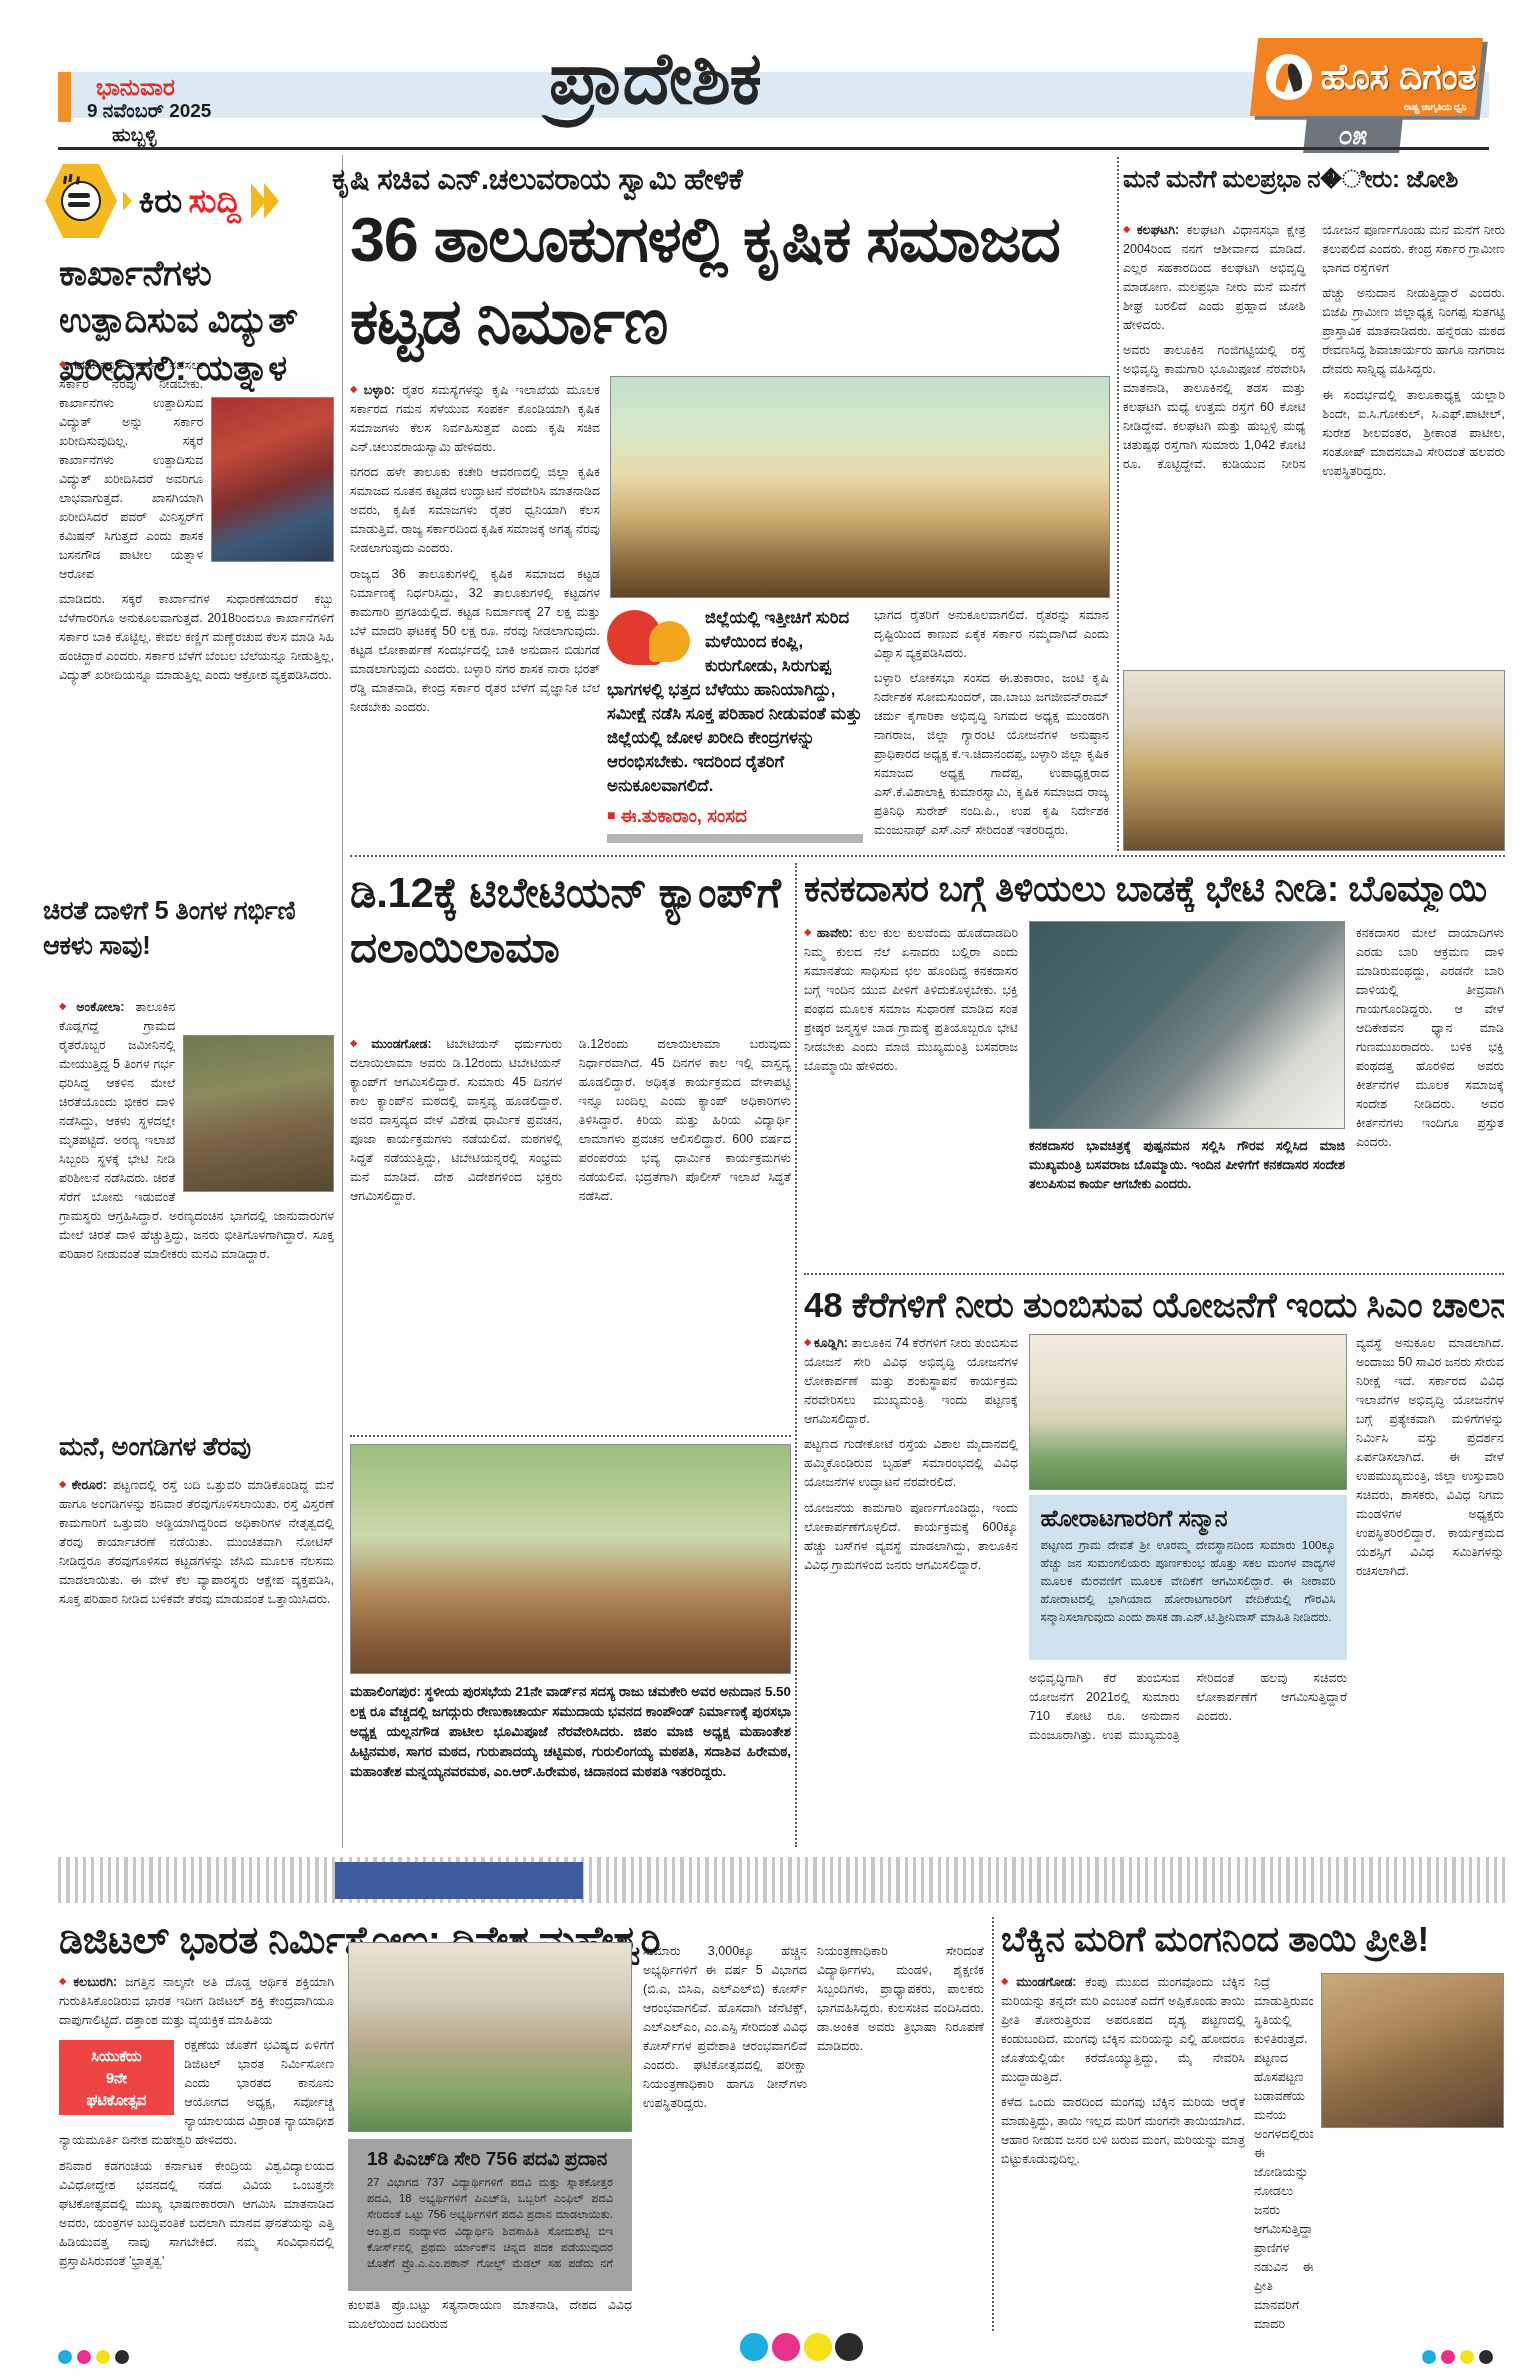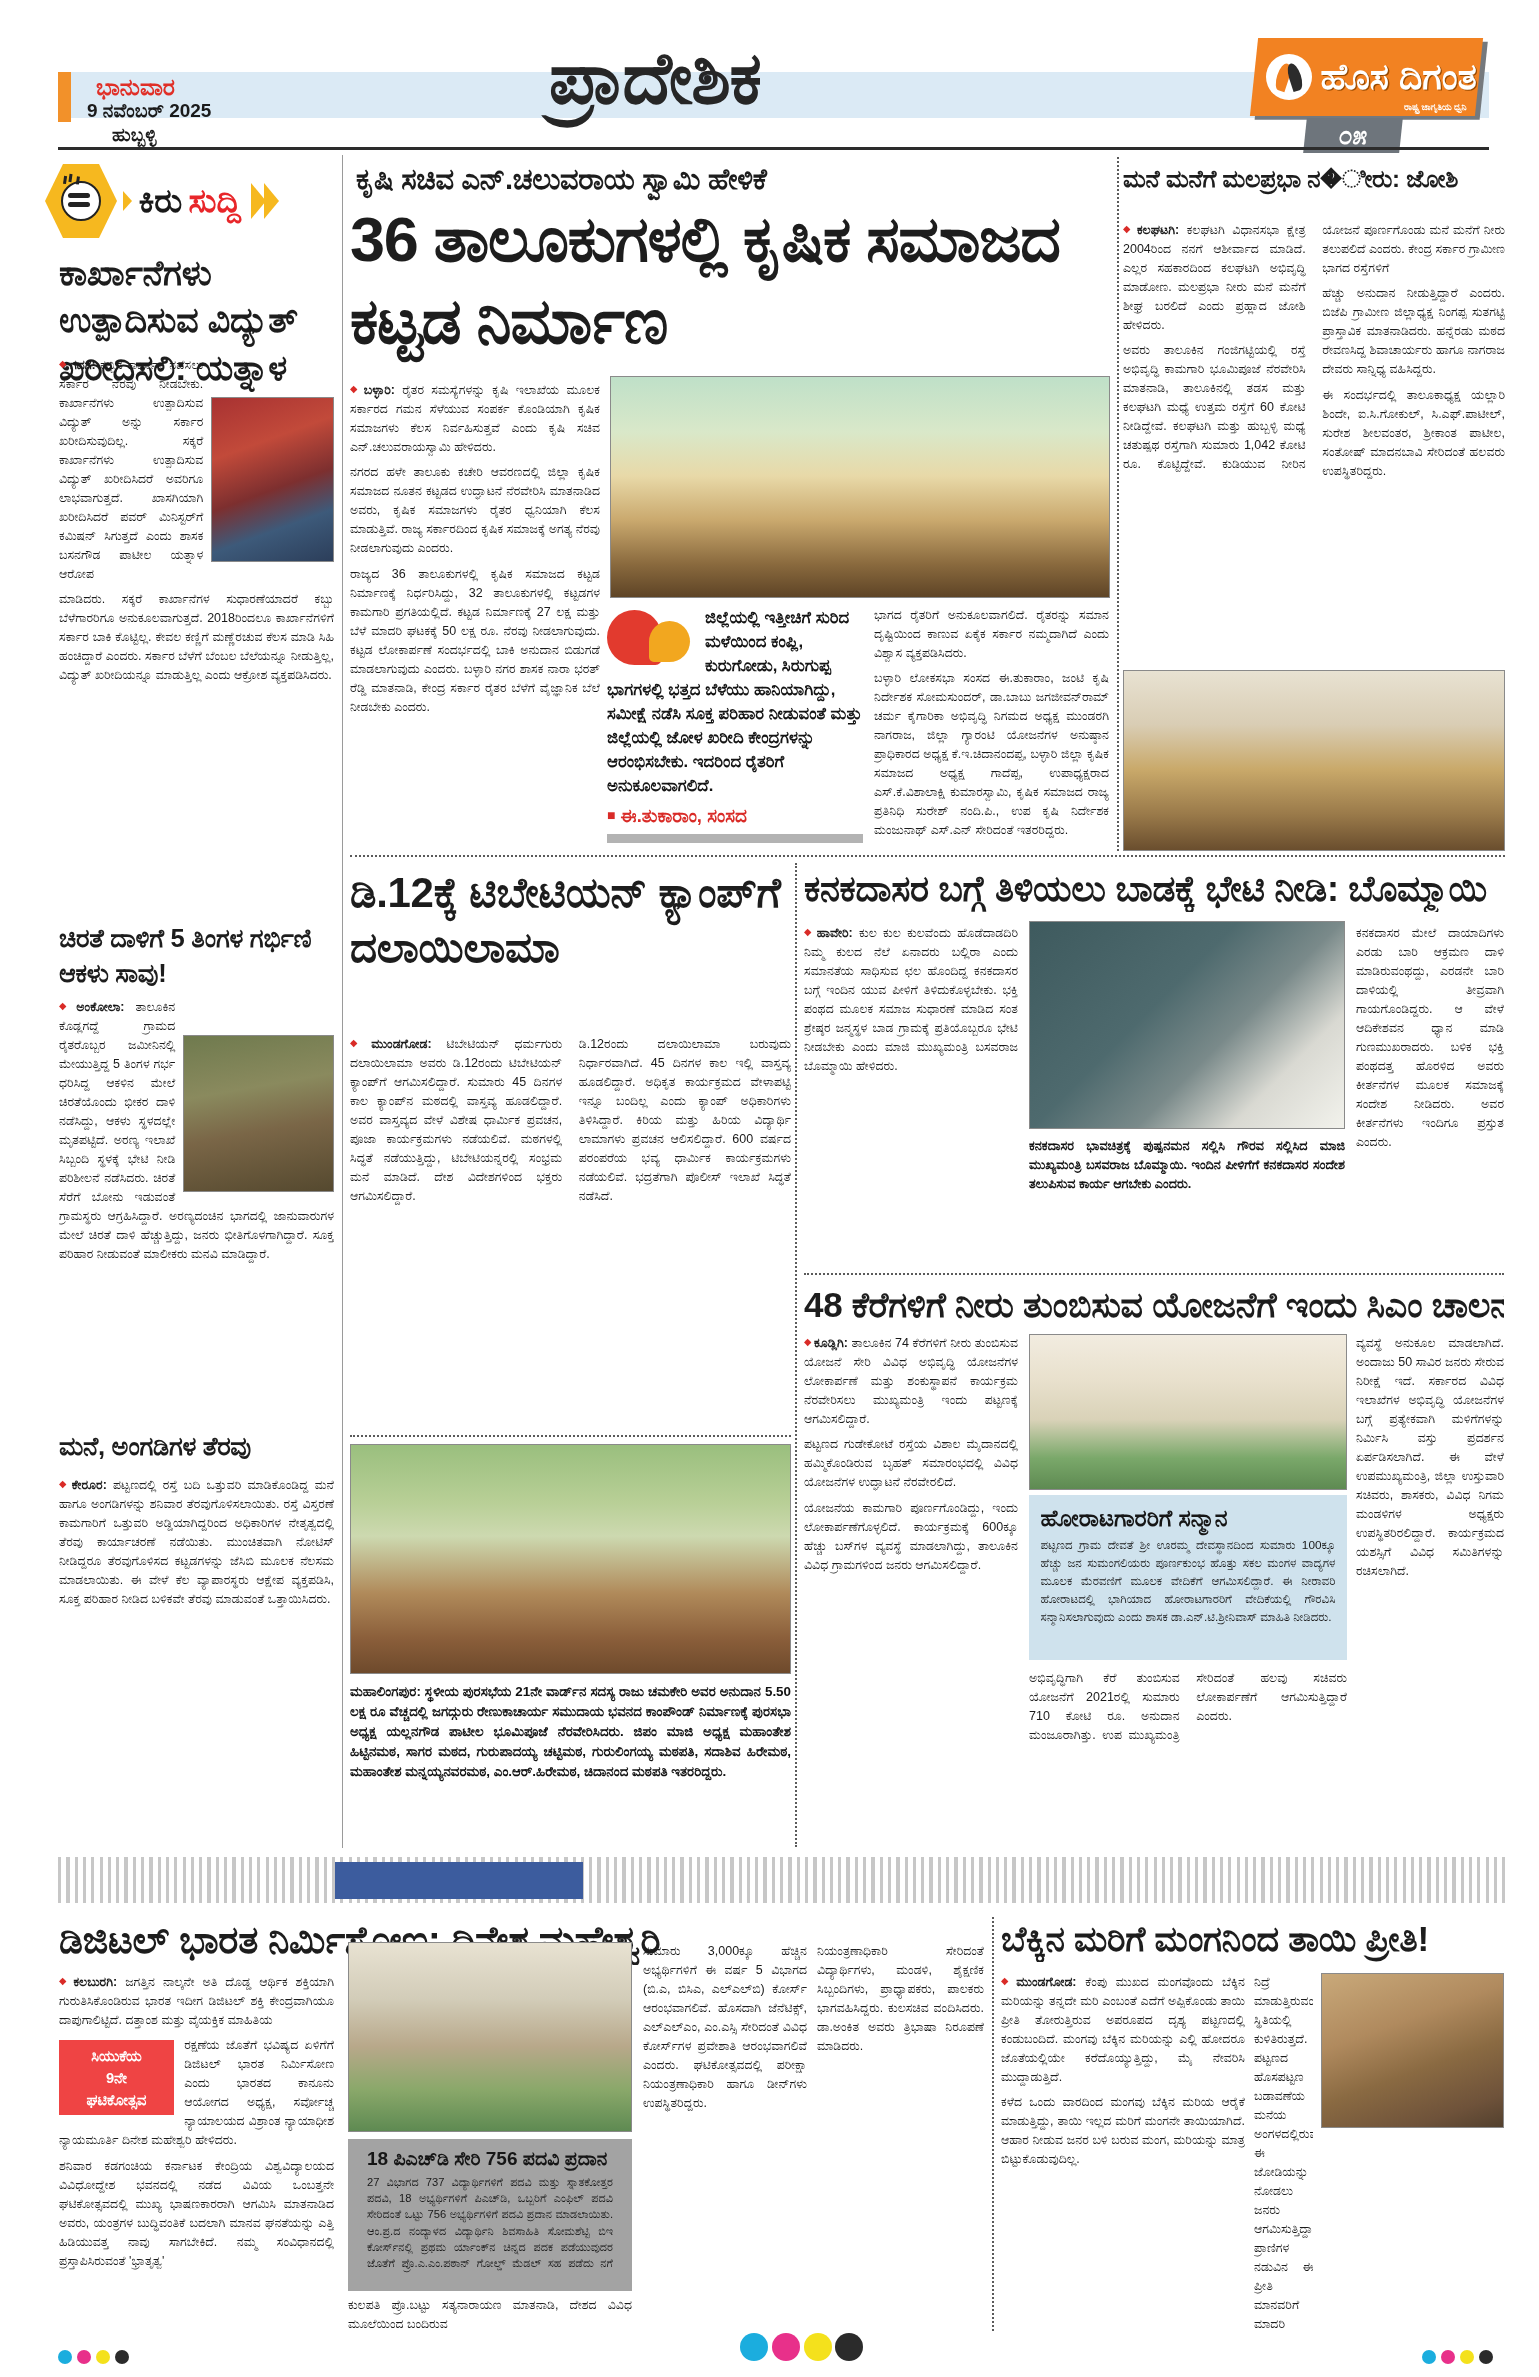--- a/index.html
+++ b/index.html
@@ -89,32 +89,32 @@
   <span class="chev" style="margin-left:-9px;"></span>
 </div>
 
 <div class="abs head center" style="left:59px;top:249px;width:275px;font-size:35px;line-height:1.35;">ಕಾರ್ಖಾನೆಗಳು ಉತ್ಪಾದಿಸುವ ವಿದ್ಯುತ್ ಖರೀದಿಸಲಿ: ಯತ್ನಾಳ</div>
 <div class="abs body" style="left:59px;top:356px;width:275px;height:511px;">
   <div class="photo" style="float:right;width:123px;height:165px;margin:41px 0 5.1px 7.7px;background:linear-gradient(160deg,#a83232 0%,#c24a3a 30%,#7d2f2f 55%,#3d5a7a 75%,#2c3e5a 100%);"></div>
   <p><span class="dl-d">◆</span><span class="dl-t">ಗದಗ:</span> <span>ಕಬ್ಬಿನ ಕಾರ್ಖಾನೆ ನಡೆಸಲು ಸರ್ಕಾರ ನೆರವು ನೀಡಬೇಕು. ಕಾರ್ಖಾನೆಗಳು ಉತ್ಪಾದಿಸುವ ವಿದ್ಯುತ್ ಅನ್ನು ಸರ್ಕಾರ ಖರೀದಿಸುವುದಿಲ್ಲ. ಸಕ್ಕರೆ ಕಾರ್ಖಾನೆಗಳು ಉತ್ಪಾದಿಸುವ ವಿದ್ಯುತ್ ಖರೀದಿಸಿದರೆ ಅವರಿಗೂ ಲಾಭವಾಗುತ್ತದೆ. ಖಾಸಗಿಯಾಗಿ ಖರೀದಿಸಿದರೆ ಪವರ್ ಮಿನಿಸ್ಟರ್‌ಗೆ ಕಮಿಷನ್ ಸಿಗುತ್ತದೆ ಎಂದು ಶಾಸಕ ಬಸನಗೌಡ ಪಾಟೀಲ ಯತ್ನಾಳ ಆರೋಪ</span></p>
   <p><span>ಮಾಡಿದರು. ಸಕ್ಕರೆ ಕಾರ್ಖಾನೆಗಳ ಸುಧಾರಣೆಯಾದರೆ ಕಬ್ಬು ಬೆಳೆಗಾರರಿಗೂ ಅನುಕೂಲವಾಗುತ್ತದೆ. 2018ರಿಂದಲೂ ಕಾರ್ಖಾನೆಗಳಿಗೆ ಸರ್ಕಾರ ಬಾಕಿ ಕೊಟ್ಟಿಲ್ಲ. ಕೇವಲ ಕಣ್ಣಿಗೆ ಮಣ್ಣೆರಚುವ ಕೆಲಸ ಮಾಡಿ ಸಿಹಿ ಹಂಚಿದ್ದಾರೆ ಎಂದರು. ಸರ್ಕಾರ ಬೆಳೆಗೆ ಬೆಂಬಲ ಬೆಲೆಯನ್ನೂ ನೀಡುತ್ತಿಲ್ಲ, ವಿದ್ಯುತ್ ಖರೀದಿಯನ್ನೂ ಮಾಡುತ್ತಿಲ್ಲ ಎಂದು ಆಕ್ರೋಶ ವ್ಯಕ್ತಪಡಿಸಿದರು.</span></p>
 </div>
 
-<div class="abs head center" style="left:59px;top:893px;width:275px;font-size:25.6px;line-height:1.35;margin-top:28px;">ಚಿರತೆ ದಾಳಿಗೆ 5 ತಿಂಗಳ ಗರ್ಭಿಣಿ ಆಕಳು ಸಾವು!</div>
+<div class="abs head center" style="left:43px;top:893px;width:275px;font-size:25.6px;line-height:1.35;">ಚಿರತೆ ದಾಳಿಗೆ 5 ತಿಂಗಳ ಗರ್ಭಿಣಿ ಆಕಳು ಸಾವು!</div>
 <div class="abs body" style="left:59px;top:998px;width:275px;height:420px;">
   <div class="photo" style="float:right;width:151px;height:157px;margin:37px 0 5.1px 7.7px;background:linear-gradient(170deg,#6f7a4e 0%,#8a8a5e 35%,#7a6647 60%,#55492f 100%);"></div>
   <p><span class="dl-d">◆</span><span class="dl-t">ಅಂಕೋಲಾ:</span> <span>ತಾಲೂಕಿನ ಕೊಡ್ಲಗದ್ದೆ ಗ್ರಾಮದ ರೈತರೊಬ್ಬರ ಜಮೀನಿನಲ್ಲಿ ಮೇಯುತ್ತಿದ್ದ 5 ತಿಂಗಳ ಗರ್ಭ ಧರಿಸಿದ್ದ ಆಕಳಿನ ಮೇಲೆ ಚಿರತೆಯೊಂದು ಭೀಕರ ದಾಳಿ ನಡೆಸಿದ್ದು, ಆಕಳು ಸ್ಥಳದಲ್ಲೇ ಮೃತಪಟ್ಟಿದೆ. ಅರಣ್ಯ ಇಲಾಖೆ ಸಿಬ್ಬಂದಿ ಸ್ಥಳಕ್ಕೆ ಭೇಟಿ ನೀಡಿ ಪರಿಶೀಲನೆ ನಡೆಸಿದರು. ಚಿರತೆ ಸೆರೆಗೆ ಬೋನು ಇಡುವಂತೆ ಗ್ರಾಮಸ್ಥರು ಆಗ್ರಹಿಸಿದ್ದಾರೆ. ಅರಣ್ಯದಂಚಿನ ಭಾಗದಲ್ಲಿ ಜಾನುವಾರುಗಳ ಮೇಲೆ ಚಿರತೆ ದಾಳಿ ಹೆಚ್ಚುತ್ತಿದ್ದು, ಜನರು ಭೀತಿಗೊಳಗಾಗಿದ್ದಾರೆ. ಸೂಕ್ತ ಪರಿಹಾರ ನೀಡುವಂತೆ ಮಾಲೀಕರು ಮನವಿ ಮಾಡಿದ್ದಾರೆ.</span></p>
 </div>
 
 <div class="abs head center" style="left:59px;top:1430px;width:275px;font-size:25.6px;">ಮನೆ, ಅಂಗಡಿಗಳ ತೆರವು</div>
 <div class="abs body" style="left:59px;top:1476px;width:275px;height:371px;">
   <p><span class="dl-d">◆</span><span class="dl-t">ಕೇರೂರ:</span> <span>ಪಟ್ಟಣದಲ್ಲಿ ರಸ್ತೆ ಬದಿ ಒತ್ತುವರಿ ಮಾಡಿಕೊಂಡಿದ್ದ ಮನೆ ಹಾಗೂ ಅಂಗಡಿಗಳನ್ನು ಶನಿವಾರ ತೆರವುಗೊಳಿಸಲಾಯಿತು. ರಸ್ತೆ ವಿಸ್ತರಣೆ ಕಾಮಗಾರಿಗೆ ಒತ್ತುವರಿ ಅಡ್ಡಿಯಾಗಿದ್ದರಿಂದ ಅಧಿಕಾರಿಗಳ ನೇತೃತ್ವದಲ್ಲಿ ತೆರವು ಕಾರ್ಯಾಚರಣೆ ನಡೆಯಿತು. ಮುಂಚಿತವಾಗಿ ನೋಟಿಸ್ ನೀಡಿದ್ದರೂ ತೆರವುಗೊಳಿಸದ ಕಟ್ಟಡಗಳನ್ನು ಜೆಸಿಬಿ ಮೂಲಕ ನೆಲಸಮ ಮಾಡಲಾಯಿತು. ಈ ವೇಳೆ ಕೆಲ ವ್ಯಾಪಾರಸ್ಥರು ಆಕ್ಷೇಪ ವ್ಯಕ್ತಪಡಿಸಿ, ಸೂಕ್ತ ಪರಿಹಾರ ನೀಡಿದ ಬಳಿಕವೇ ತೆರವು ಮಾಡುವಂತೆ ಒತ್ತಾಯಿಸಿದರು.</span></p>
 </div>
 
-<div class="abs head" style="left:356px;top:161px;width:754px;font-size:29px;">ಕೃಷಿ ಸಚಿವ ಎನ್.ಚಲುವರಾಯ ಸ್ವಾಮಿ ಹೇಳಿಕೆ</div>
+<div class="abs head" style="left:332px;top:161px;width:754px;font-size:29px;">ಕೃಷಿ ಸಚಿವ ಎನ್.ಚಲುವರಾಯ ಸ್ವಾಮಿ ಹೇಳಿಕೆ</div>
 <div class="abs head" style="left:350px;top:199px;width:762px;font-size:63px;line-height:1.3;letter-spacing:-1.3px;">36 ತಾಲೂಕುಗಳಲ್ಲಿ ಕೃಷಿಕ ಸಮಾಜದ ಕಟ್ಟಡ ನಿರ್ಮಾಣ</div>
 
 <div class="abs photo" style="left:610px;top:376px;width:500px;height:222px;background:linear-gradient(180deg,#bfe0c8 0%,#d9e8c9 25%,#e8d9a8 45%,#caa96e 65%,#8a6a3e 85%,#5e4426 100%);"></div>
 
 <div class="abs body" style="left:350px;top:381px;width:250px;height:472px;">
   <p><span class="dl-d">◆</span><span class="dl-t">ಬಳ್ಳಾರಿ:</span> <span>ರೈತರ ಸಮಸ್ಯೆಗಳನ್ನು ಕೃಷಿ ಇಲಾಖೆಯ ಮೂಲಕ ಸರ್ಕಾರದ ಗಮನ ಸೆಳೆಯುವ ಸಂಪರ್ಕ ಕೊಂಡಿಯಾಗಿ ಕೃಷಿಕ ಸಮಾಜಗಳು ಕೆಲಸ ನಿರ್ವಹಿಸುತ್ತವೆ ಎಂದು ಕೃಷಿ ಸಚಿವ ಎನ್.ಚಲುವರಾಯಸ್ವಾಮಿ ಹೇಳಿದರು.</span></p>
   <p>ನಗರದ ಹಳೇ ತಾಲೂಕು ಕಚೇರಿ ಆವರಣದಲ್ಲಿ ಜಿಲ್ಲಾ ಕೃಷಿಕ ಸಮಾಜದ ನೂತನ ಕಟ್ಟಡದ ಉದ್ಘಾಟನೆ ನೆರವೇರಿಸಿ ಮಾತನಾಡಿದ ಅವರು, ಕೃಷಿಕ ಸಮಾಜಗಳು ರೈತರ ಧ್ವನಿಯಾಗಿ ಕೆಲಸ ಮಾಡುತ್ತಿವೆ. ರಾಜ್ಯ ಸರ್ಕಾರದಿಂದ ಕೃಷಿಕ ಸಮಾಜಕ್ಕೆ ಅಗತ್ಯ ನೆರವು ನೀಡಲಾಗುವುದು ಎಂದರು.</p>
   <p>ರಾಜ್ಯದ 36 ತಾಲೂಕುಗಳಲ್ಲಿ ಕೃಷಿಕ ಸಮಾಜದ ಕಟ್ಟಡ ನಿರ್ಮಾಣಕ್ಕೆ ನಿರ್ಧರಿಸಿದ್ದು, 32 ತಾಲೂಕುಗಳಲ್ಲಿ ಕಟ್ಟಡಗಳ ಕಾಮಗಾರಿ ಪ್ರಗತಿಯಲ್ಲಿದೆ. ಕಟ್ಟಡ ನಿರ್ಮಾಣಕ್ಕೆ 27 ಲಕ್ಷ ಮತ್ತು ಬೆಳೆ ಮಾದರಿ ಘಟಕಕ್ಕೆ 50 ಲಕ್ಷ ರೂ. ನೆರವು ನೀಡಲಾಗುವುದು. ಕಟ್ಟಡ ಲೋಕಾರ್ಪಣೆ ಸಂದರ್ಭದಲ್ಲಿ ಬಾಕಿ ಅನುದಾನ ಬಿಡುಗಡೆ ಮಾಡಲಾಗುವುದು ಎಂದರು. ಬಳ್ಳಾರಿ ನಗರ ಶಾಸಕ ನಾರಾ ಭರತ್ ರೆಡ್ಡಿ ಮಾತನಾಡಿ, ಕೇಂದ್ರ ಸರ್ಕಾರ ರೈತರ ಬೆಳೆಗೆ ವೈಜ್ಞಾನಿಕ ಬೆಲೆ ನೀಡಬೇಕು ಎಂದರು.</p>
 </div>
 

